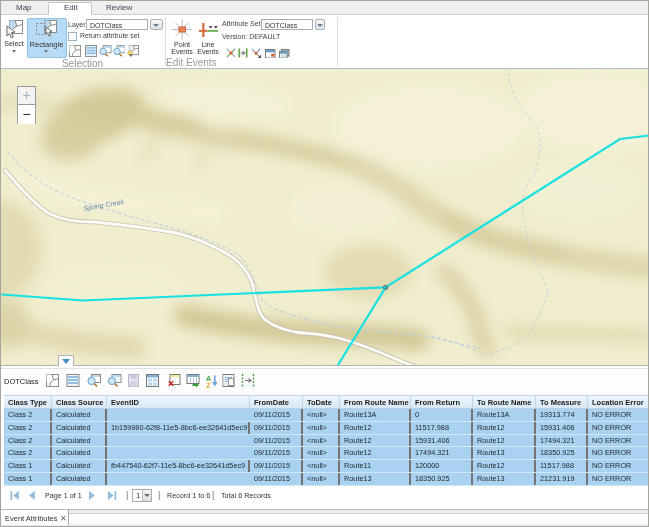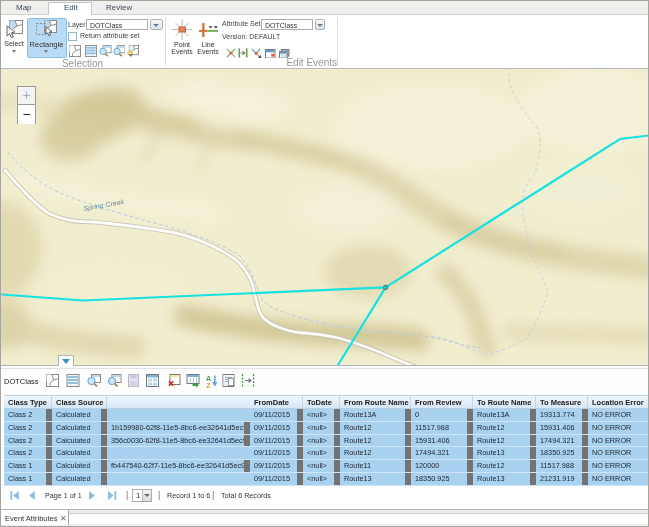--- a/index.html
+++ b/index.html
@@ -7,21 +7,21 @@
 body{font-family:"Liberation Sans",sans-serif;position:relative;background:#fff}
 .abs{position:absolute}
 .tabtxt{font-size:8px;color:#36475a}
 .lbl{font-size:7px;color:#444}
 .grp{font-size:10px;color:#979797}
 .combo{background:#fff;border:1px solid #a9acb2;position:absolute}
 .ddbtn{background:linear-gradient(#f6f7f8,#dde1e5);border:1px solid #adb2b8;border-radius:2px}
 .ddbtn:after{content:"";position:absolute;left:50%;margin-left:-3px;top:3.5px;border:3px solid transparent;border-top-color:#667f95}
 .hcell{position:absolute;top:0;height:100%;font-size:7.5px;font-weight:bold;color:#1b1b1b;line-height:13px;padding-left:4px;border-right:1px solid #c3d6e7;white-space:nowrap;overflow:hidden}
 .grow{position:absolute;left:0;width:644px;height:12.75px;background:#a9d2f0;border-bottom:1px solid #cfe6f8}
-.gcell{position:absolute;top:0;height:100%;font-size:7.3px;color:#1d2530;line-height:12.5px;padding-left:4px;border-right:6px solid #737373;white-space:nowrap;overflow:hidden}
+.gcell{position:absolute;top:0;height:100%;font-size:7.3px;color:#1d2530;line-height:12.5px;padding-left:4px;border-right:2px solid #737373;white-space:nowrap;overflow:hidden}
 .ptxt{font-size:7.2px;color:#333;position:absolute;top:5px}
 .sep{font-size:9px;color:#7a6a86;position:absolute;top:4px}
 </style>
 </head>
 <body>
 
 <div class="abs" style="left:0;top:0;width:649px;height:15px;background:#f1efee;border-bottom:1px solid #d2d0ce"></div>
 <div class="abs" style="left:48px;top:2px;width:44px;height:14px;background:#fff;border:1px solid #c8c6c4;border-bottom:none;border-radius:2px 2px 0 0"></div>
 <div class="abs tabtxt" style="left:16px;top:3px">Map</div>
 <div class="abs tabtxt" style="left:64px;top:3px">Edit</div>
@@ -138,21 +138,21 @@
   <rect x="6.5" y="5" width="3.5" height="3" fill="#e06030"></rect>
 </svg></div>
 <div class="abs" id="ei5" style="left:279px;top:44px"><svg width="10.5" height="9.5" viewBox="0 0 11 10">
   <rect x="2.5" y="0.5" width="8" height="7" fill="#9db8cc" stroke="#777"></rect>
   <rect x="0.5" y="2.5" width="8" height="7" fill="#fff" stroke="#777"></rect>
   <rect x="1" y="3" width="7" height="2" fill="#6699cc"></rect>
   <g stroke="#9db8cc" stroke-width="0.8">
         <path d="M3,5.5 L3,9.5 M5,5.5 L5,9.5 M7,5.5 L7,9.5"></path>
       </g>
 </svg></div>
-<div class="abs grp" style="left:166px;top:57px;width:171px;text-align:right">Edit Events</div>
+<div class="abs grp" style="left:166px;top:57px;width:171px;text-align:left">Edit Events</div>
 
 <svg class="abs" style="left:0;top:69px" width="649" height="297" viewBox="0 0 649 297">
   <defs>
     <filter id="b" x="-40%" y="-40%" width="180%" height="180%">
         <feGaussianBlur stdDeviation="7"></feGaussianBlur>
       </filter>
   </defs>
   <rect width="649" height="297" fill="#f1eecf"></rect>
   <g filter="url(#b)" fill="none" stroke-linecap="round">
     <ellipse cx="95" cy="48" rx="52" ry="27" fill="#d5cb9c" transform="rotate(-18 95 48)"></ellipse>
@@ -299,24 +299,25 @@
           <path d="M1,0 L1,13 M12,0 L12,13"></path>
         </g>
     <path d="M3.5,6.5 L9,6.5 M7,4.5 L9.5,6.5 L7,8.5" stroke="#777" fill="none" stroke-width="1.1"></path>
   </g>
 </svg>
 </div>
 
 <div class="abs" id="ghead" style="left:4px;top:395px;width:644px;height:14px;background:linear-gradient(#eef5fc,#d8e8f6);border-top:1px solid #c2d4e4;border-bottom:1px solid #b9cfe2">
   <div class="hcell" style="left:0;width:48px">Class Type</div>
   <div class="hcell" style="left:48px;width:55px">Class Source</div>
+  <div class="hcell" style="left:103px;width:143px">EventID</div>
   <div class="hcell" style="left:246px;width:53px">FromDate</div>
   <div class="hcell" style="left:299px;width:37px">ToDate</div>
   <div class="hcell" style="left:336px;width:71px">From Route Name</div>
-  <div class="hcell" style="left:407px;width:62px">From Review</div>
+  <div class="hcell" style="left:407px;width:62px">From Return</div>
   <div class="hcell" style="left:469px;width:63px">To Route Name</div>
   <div class="hcell" style="left:532px;width:52px">To Measure</div>
   <div class="hcell" style="left:584px;width:60px;border-right:none">Location Error</div>
 </div>
 
 <div class="abs" id="grows" style="left:4px;top:409px;width:644px;height:77px">
   <div class="grow" style="top:0.0px">
       <div class="gcell" style="left:0px;width:48px">Class 2</div>
       <div class="gcell" style="left:48px;width:55px">Calculated</div>
       <div class="gcell" style="left:246px;width:53px">09/11/2015</div>
@@ -335,21 +336,20 @@
       <div class="gcell" style="left:299px;width:37px">&lt;null&gt;</div>
       <div class="gcell" style="left:336px;width:71px">Route12</div>
       <div class="gcell" style="left:407px;width:62px">11517.988</div>
       <div class="gcell" style="left:469px;width:63px">Route12</div>
       <div class="gcell" style="left:532px;width:52px">15931.406</div>
       <div class="gcell" style="left:584px;width:60px;border-right:none">NO ERROR</div>
     </div>
   <div class="grow" style="top:25.5px">
       <div class="gcell" style="left:0px;width:48px">Class 2</div>
       <div class="gcell" style="left:48px;width:55px">Calculated</div>
-      <div class="gcell" style="left:103px;width:143px">356c0030-62f8-11e5-8bc6-ee32641d5ec9</div>
       <div class="gcell" style="left:246px;width:53px">09/11/2015</div>
       <div class="gcell" style="left:299px;width:37px">&lt;null&gt;</div>
       <div class="gcell" style="left:336px;width:71px">Route12</div>
       <div class="gcell" style="left:407px;width:62px">15931.406</div>
       <div class="gcell" style="left:469px;width:63px">Route12</div>
       <div class="gcell" style="left:532px;width:52px">17494.321</div>
       <div class="gcell" style="left:584px;width:60px;border-right:none">NO ERROR</div>
     </div>
   <div class="grow" style="top:38.25px">
       <div class="gcell" style="left:0px;width:48px">Class 2</div>

